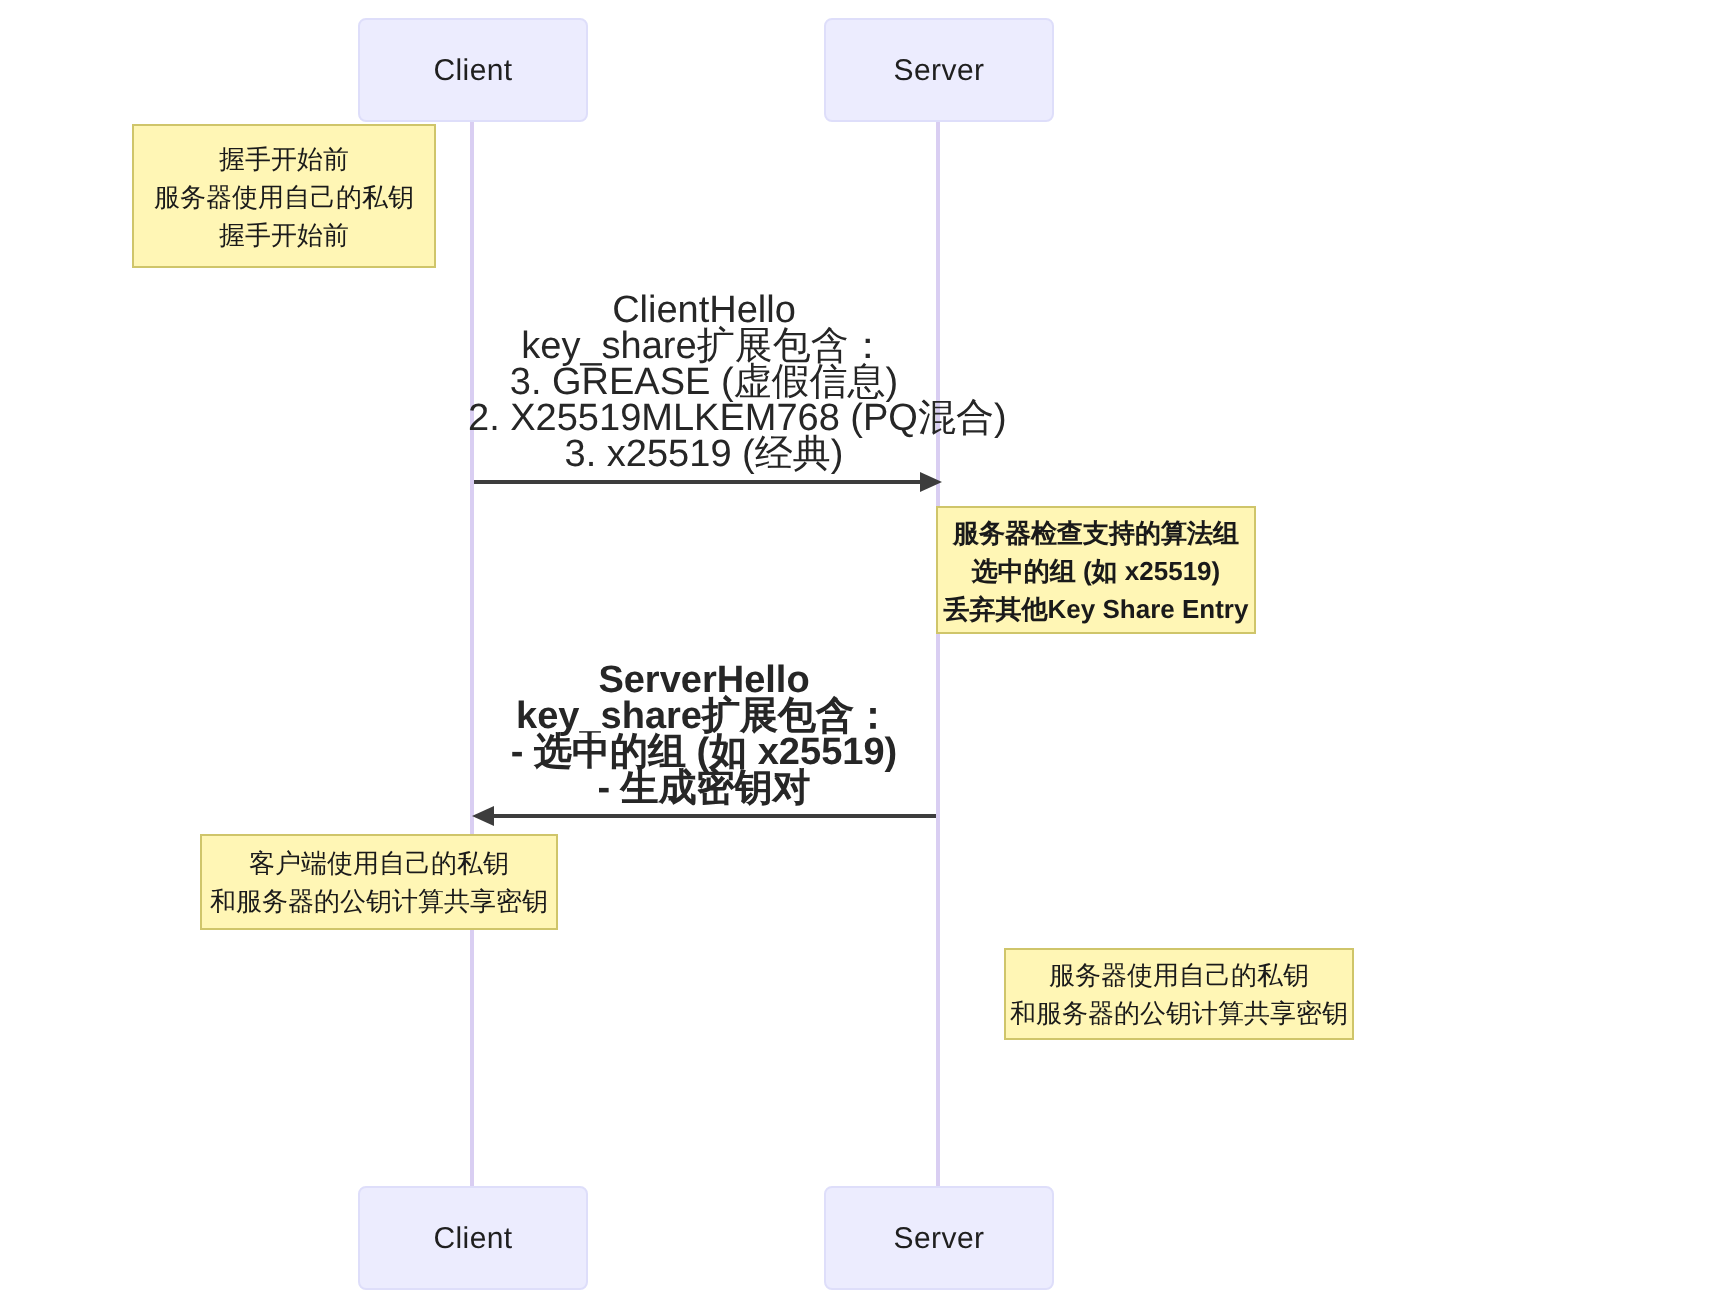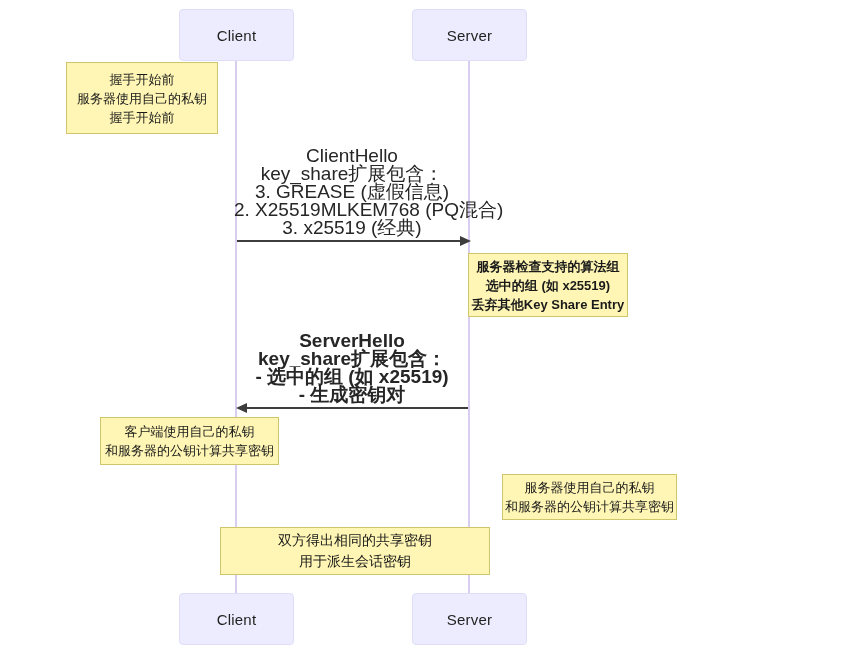--- a/index.html
+++ b/index.html
@@ -158,24 +158,20 @@
   <div class="note note-3">
     <span class="nl">客户端使用自己的私钥</span>
     <span class="nl">和服务器的公钥计算共享密钥</span>
   </div>
 
   <div class="note note-4">
     <span class="nl">服务器使用自己的私钥</span>
     <span class="nl">和服务器的公钥计算共享密钥</span>
   </div>
 
-  <div class="note note-5">
-    <span class="nl">双方得出相同的共享密钥</span>
-    <span class="nl">用于派生会话密钥</span>
-  </div>
 
   <div class="participant client-bot">
     <span>Client</span>
   </div>
   <div class="participant server-bot">
     <span>Server</span>
   </div>
 
 </div>
 

